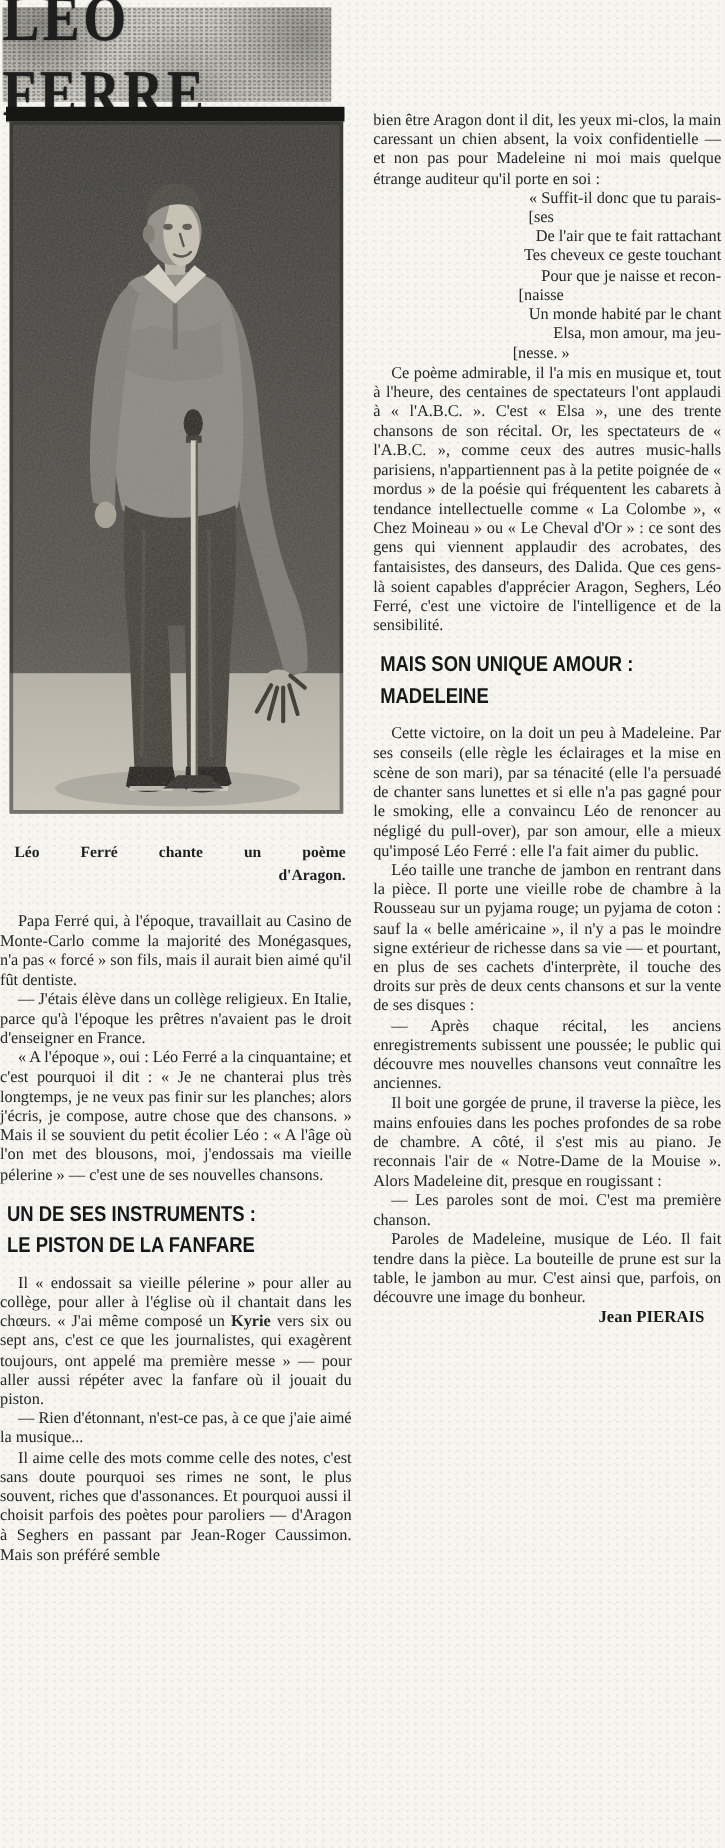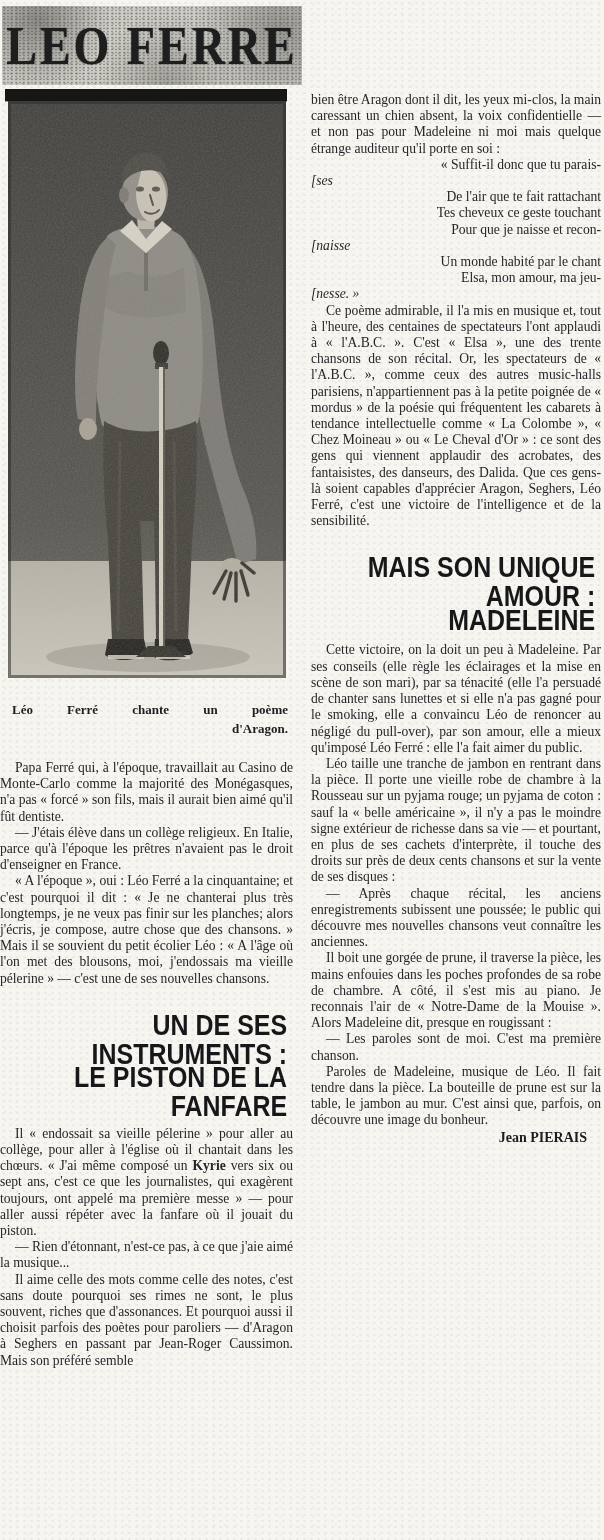--- a/index.html
+++ b/index.html
@@ -12,21 +12,21 @@
     position:relative;width:604px;height:1540px;overflow:hidden;
     background:#f6f5f0;
     background-image:
       radial-gradient(rgba(120,118,110,0.10) 1px, transparent 1.4px),
       radial-gradient(rgba(150,148,140,0.08) 1px, transparent 1.6px);
     background-size:7px 6px,11px 9px;
     color:#26262a;
   }
   
   .masthead{
-    position:absolute;left:2px;top:6px;width:300px;height:79px;
+    position:absolute;left:2px;top:6px;width:274px;height:79px;
     display:flex;align-items:center;justify-content:center;
     background-color:#cfcdc7;
     background-image:
       radial-gradient(circle at 12% 18%, rgba(60,60,56,0.45), transparent 26%),
       radial-gradient(circle at 92% 30%, rgba(70,70,66,0.40), transparent 30%),
       radial-gradient(circle at 55% 95%, rgba(90,90,84,0.35), transparent 38%),
       radial-gradient(rgba(55,55,50,0.38) 1px, transparent 1.5px),
       radial-gradient(rgba(95,95,88,0.33) 1px, transparent 1.7px);
     background-size:auto,auto,auto,4px 3px,6px 5px;
   }
@@ -54,29 +54,29 @@
   }
   .cap1{text-align:justify;text-align-last:justify;}
   .cap2{text-align:right;}
   
   .col{position:absolute;font-size:13.6px;line-height:16.2px;}
   .col p{margin:0;text-indent:15px;text-align:justify;hyphens:auto;}
   .col p.cont{text-indent:0;}
   .left-col{left:0;top:760px;width:293px;}
   .right-col{left:311px;top:92px;width:290px;}
   .section-heading{
-    margin:26px 0 9px;text-align:right;color:#17171a;
+    margin:13px 0 9px;text-align:left;color:#17171a;
     font-family:"Liberation Sans","DejaVu Sans",sans-serif;
-    font-weight:bold;font-size:26px;line-height:26px;letter-spacing:0px;
+    font-weight:bold;font-size:16px;line-height:26px;letter-spacing:0px;
   }
   .section-heading .hline{display:block;transform:scale(0.96,1.12);transform-origin:center;}
   
   .poem{margin:0;}
   .poem .pline{padding-left:28px;text-align:right;}
-  .poem .pline.turn{padding-left:0;padding-right:10px;text-align:left;font-style:italic;}
+  .poem .pline.turn{padding-left:0;padding-right:10px;text-align:center;}
   
   .byline{
     text-align:right;font-weight:bold;font-size:14px;
     padding-right:14px;margin-top:1px;color:#1c1c1f;
   }
   b.kyrie{font-weight:bold;}
 </style>
 </head>
 <body>
 

